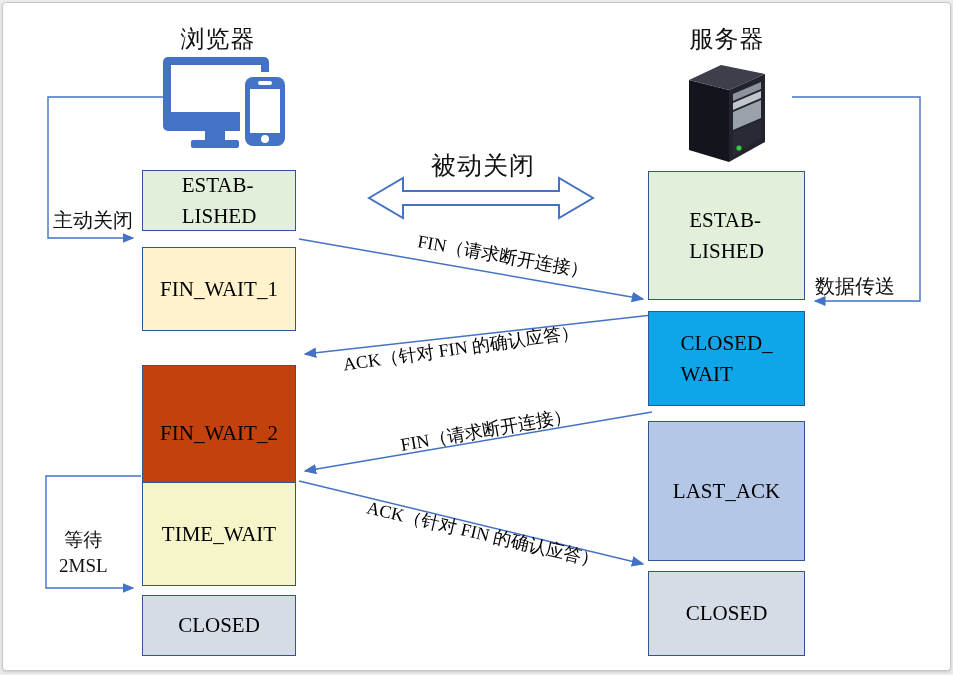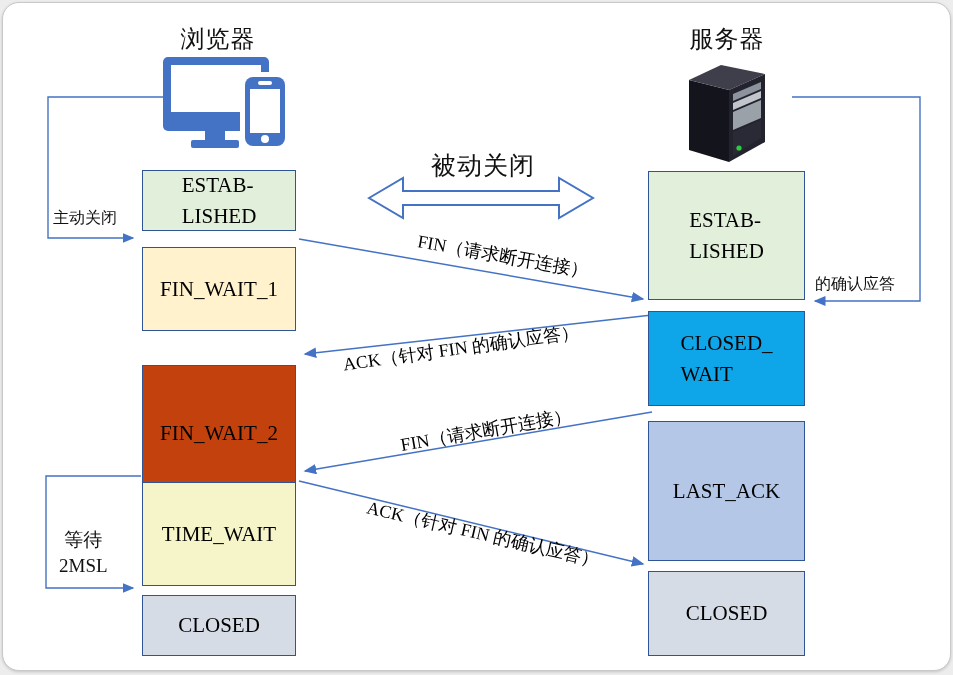--- a/index.html
+++ b/index.html
@@ -1,19 +1,19 @@
 <!DOCTYPE html>
 <html><head>
 <meta charset="utf-8">
 <style>
   html,body{margin:0;padding:0;background:#ededed;}
   .stage{position:relative;width:953px;height:675px;overflow:hidden;
          font-family:"Liberation Serif","DejaVu Serif",serif;}
   .card{position:absolute;left:2px;top:2px;right:2px;bottom:4px;background:#fff;
-        border:1px solid #c9c9c9;border-radius:17px;
+        border:1px solid #c9c9c9;border-radius:4px;
         box-shadow:0 1px 3px rgba(0,0,0,.18);}
   .abs{position:absolute;}
   .entity-title{position:absolute;top:20px;width:200px;text-align:center;
         font-size:24px;color:#111;letter-spacing:1px;}
   .title-client{left:115px;}
   .title-server{left:624px;}
   
   .state-box{position:absolute;border:1.6px solid #2F5597;box-sizing:border-box;
         display:flex;align-items:center;justify-content:center;
         font-size:21px;color:#000;}
@@ -31,21 +31,21 @@
   .s-cl  {top:568px;height:85px;background:#D6DCE5;}
   
   .msg{position:absolute;transform-origin:center;white-space:nowrap;
        font-size:18px;color:#000;}
   .msg-fin1{left:500px;top:253px;transform:translate(-50%,-50%) rotate(10deg);}
   .msg-ack1{left:458px;top:345px;transform:translate(-50%,-50%) rotate(-8deg);}
   .msg-fin2{left:483px;top:427px;transform:translate(-50%,-50%) rotate(-10deg);}
   .msg-ack2{left:480px;top:531px;transform:translate(-50%,-50%) rotate(13deg);}
   .data-transfer-label{position:absolute;left:480px;top:162px;
        transform:translate(-50%,-50%);font-size:25px;color:#111;letter-spacing:1px;}
-  .side-note{position:absolute;font-size:16px;color:#111;white-space:pre-line;line-height:1.35;}
+  .side-note{position:absolute;font-size:20px;color:#111;white-space:pre-line;line-height:1.35;}
   .note-active{left:50px;top:204px;}
   .note-passive{left:812px;top:270px;}
   .note-2msl{left:56px;top:524px;font-size:19px;text-align:center;}
   svg{display:block;}
   .overlay{position:absolute;left:0;top:0;width:953px;height:675px;pointer-events:none;}
 </style>
 </head>
 <body>
 
 <div class="stage">
@@ -129,21 +129,21 @@
 WAIT</span>
       </div>
     <div class="state-box col-r s-la">
       <span>LAST_ACK</span>
       </div>
     <div class="state-box col-r s-cl">
       <span>CLOSED</span>
       </div>
 
     <div class="side-note note-active">主动关闭</div>
-    <div class="side-note note-passive">的确认应答</div>
+    <div class="side-note note-passive">数据传送</div>
     <div class="side-note note-2msl">等待
 2MSL</div>
 
     <div class="data-transfer-label">被动关闭</div>
     <div class="msg msg-fin1">FIN（请求断开连接）</div>
     <div class="msg msg-ack1">ACK（针对 FIN 的确认应答）</div>
     <div class="msg msg-fin2">FIN（请求断开连接）</div>
     <div class="msg msg-ack2">ACK（针对 FIN 的确认应答）</div>
 
   </div>

